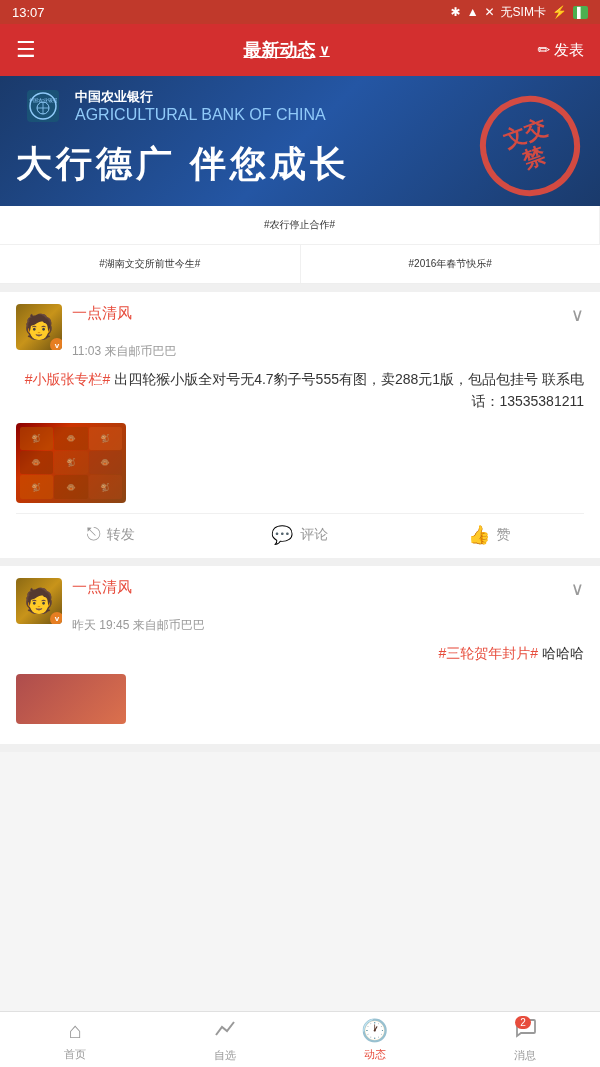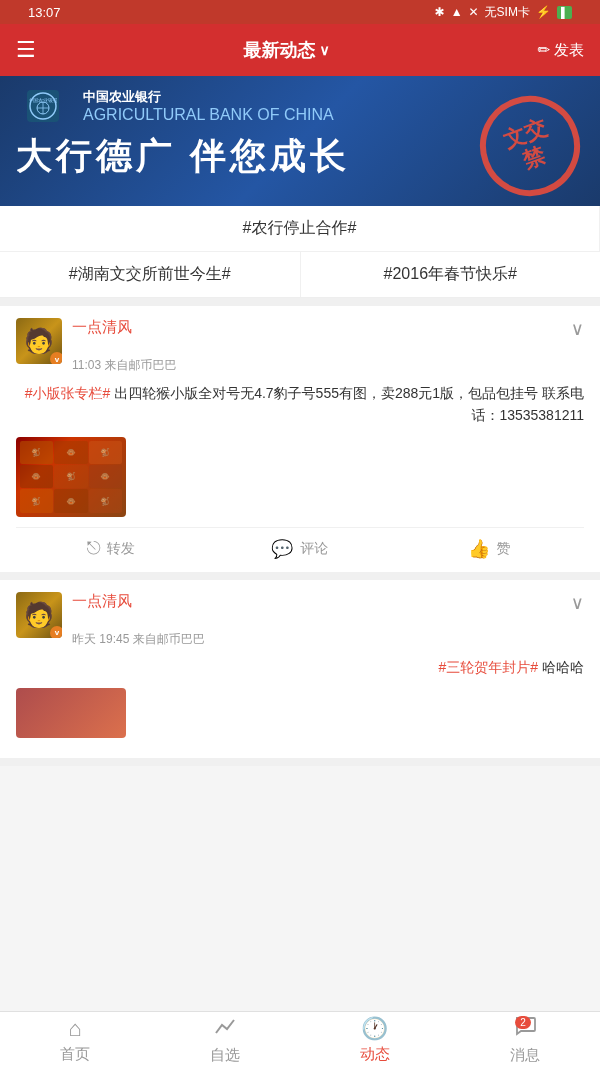--- a/index.html
+++ b/index.html
@@ -4,58 +4,58 @@
   <meta name="viewport" content="width=600">
   <style>
     * { box-sizing: border-box; margin: 0; padding: 0; }
     body { font-family: -apple-system, 'PingFang SC', 'Microsoft YaHei', sans-serif; width: 600px; background: #f5f5f5; }
 
     
     .status-bar {
       background: #c0392b;
       color: white;
       font-size: 13px;
-      padding: 4px 28px;
+      padding: 4px 12px;
       display: flex;
       justify-content: space-between;
       align-items: center;
       height: 24px;
     }
     .status-icons { display: flex; gap: 6px; align-items: center; font-size: 12px; }
 
     
     .header {
       background: #d32f2f;
       color: white;
       display: flex;
       align-items: center;
       justify-content: space-between;
       padding: 0 16px;
       height: 52px;
     }
     .header-menu { font-size: 22px; cursor: pointer; }
-    .header-title { font-size: 18px; font-weight: bold; display: flex; align-items: center; gap: 4px; }
+    .header-title { font-size: 18px; font-weight: bold; display: flex; align-items: center; gap: 4px; text-decoration: underline; }
     .header-title .chevron { font-size: 14px; }
     .header-post { font-size: 15px; display: flex; align-items: center; gap: 4px; cursor: pointer; }
 
     
     .banner {
       background: linear-gradient(135deg, #1a3a6b 0%, #2456a4 50%, #1a3a6b 100%);
       height: 130px;
       position: relative;
       overflow: hidden;
       display: flex;
       flex-direction: column;
       padding: 12px 16px;
     }
-    .banner-logo { display: flex; align-items: center; gap: 24px; margin-bottom: 8px; padding-left: 11px; }
+    .banner-logo { display: flex; align-items: center; gap: 16px; margin-bottom: 8px; padding-left: 11px; }
     .bank-logo { width: 32px; height: 32px; background: #1a5276; border-radius: 4px; display: flex; align-items: center; justify-content: center; }
     .bank-name { color: #90CAF9; font-size: 16px; }
     .bank-name-main { color: white; font-size: 13px; font-weight: bold; }
-    .banner-text { color: white; font-size: 36px; font-weight: bold; letter-spacing: 4px; }
+    .banner-text { color: white; font-size: 36px; font-weight: bold; letter-spacing: 4px; margin-top: 8px; }
     .ban-stamp {
       position: absolute;
       right: 20px;
       top: 20px;
       width: 100px;
       height: 100px;
       border: 6px solid #e74c3c;
       border-radius: 50%;
       display: flex;
       align-items: center;
@@ -71,21 +71,21 @@
       border-bottom: 1px solid #eee;
     }
     .topic-row {
       display: flex;
       border-bottom: 1px solid #f0f0f0;
     }
     .topic-row:last-child { border-bottom: none; }
     .topic-item {
       flex: 1;
       padding: 12px 16px;
-      font-size: 16px;
+      font-size: 10px;
       color: #333;
       text-align: center;
       cursor: pointer;
     }
     .topic-item:first-child { border-right: 1px solid #f0f0f0; }
 
     
     .divider { height: 8px; background: #f0f0f0; }
 
     
@@ -211,21 +211,21 @@
       display: flex;
       flex-direction: column;
       align-items: center;
       justify-content: center;
       cursor: pointer;
       gap: 3px;
       position: relative;
     }
     .nav-icon { font-size: 22px; color: #999; }
     .nav-icon.active { color: #e74c3c; }
-    .nav-label { font-size: 15px; color: #999; }
+    .nav-label { font-size: 11px; color: #999; }
     .nav-label.active { color: #e74c3c; }
     .nav-badge {
       position: absolute;
       top: 4px;
       right: 50%;
       transform: translateX(6px);
       background: #e74c3c;
       color: white;
       font-size: 10px;
       border-radius: 8px;

